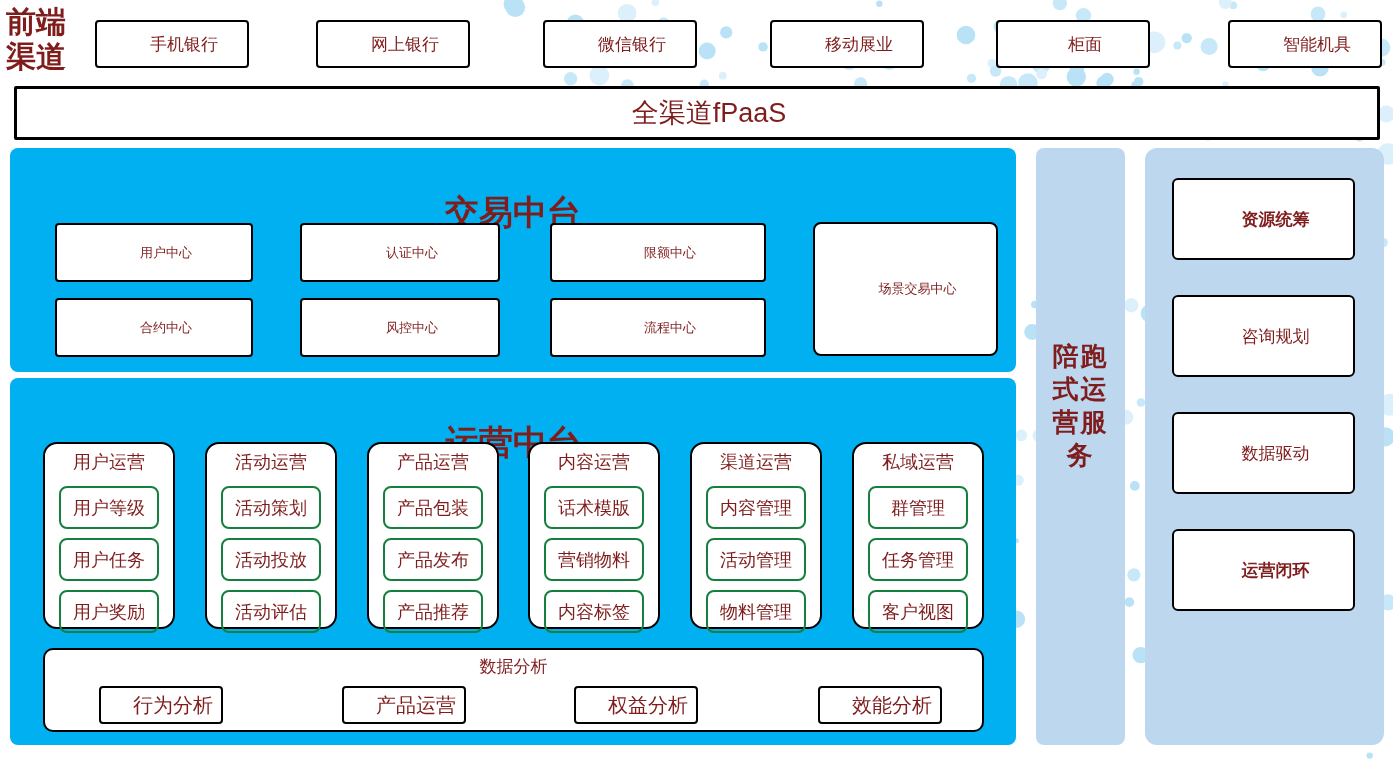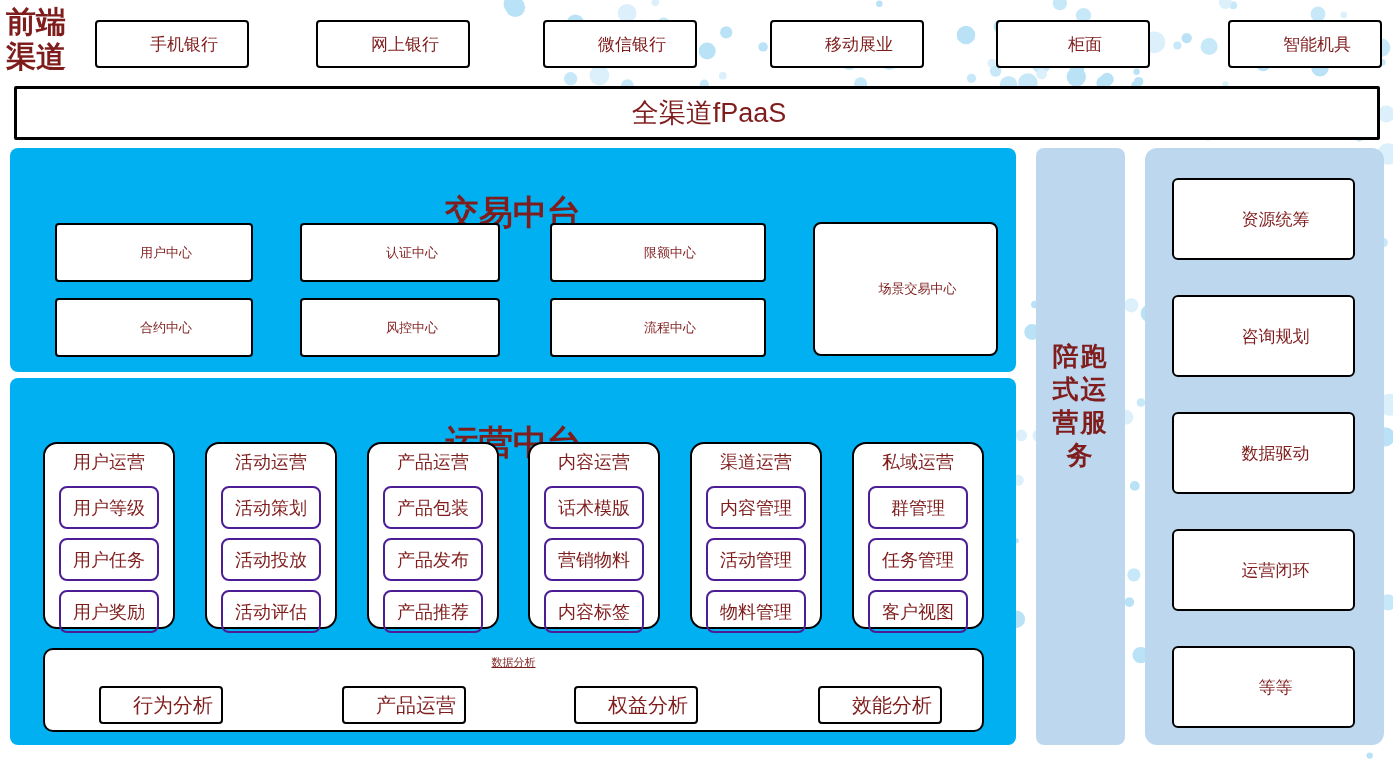--- a/index.html
+++ b/index.html
@@ -20,36 +20,36 @@
   .trade{left:10px;top:148px;width:1006px;height:224px;}
   .ops{left:10px;top:378px;width:1006px;height:367px;}
   .sec-title{position:absolute;left:0;width:100%;text-align:center;top:10px;
              font-family:"Liberation Serif","DejaVu Serif",serif;font-weight:700;font-size:34px;margin-top:32px;}
   .tbox{position:absolute;height:59px;border-radius:4px;font-size:13px;margin-left:13px;}
   .scene{border-radius:8px;font-family:Liberation Serif, serif;}
 
   .col{position:absolute;top:64px;width:132px;height:187px;background:#fff;border:2px solid #000;
        border-radius:14px;box-sizing:border-box;}
   .col-h{text-align:center;font-size:18px;margin-top:6px;}
-  .col-box{width:100px;height:43px;margin:9px auto 0;border:2px solid #4c1d95;border-radius:8px;
+  .col-box{width:100px;height:43px;margin:9px auto 0;border:2px solid #15803d;border-radius:8px;
            display:flex;align-items:center;justify-content:center;font-size:18px;box-sizing:border-box;}
   .col-box.first{margin-top:12px;}
 
   .analysis{position:absolute;left:33px;top:270px;width:941px;height:84px;background:#fff;
             border:2px solid #000;border-radius:10px;box-sizing:border-box;}
-  .analysis-title{text-align:center;font-size:11px;margin-top:5px;text-decoration:underline;}
+  .analysis-title{text-align:center;font-size:17px;margin-top:5px;}
   .abox{position:absolute;top:36px;width:124px;height:38px;font-size:20px;border-radius:4px;}
 
   .sidebar{left:1036px;top:148px;width:89px;height:597px;background:var(--panel);border-radius:8px;}
   .sidebar-text{position:absolute;top:192px;left:0;right:0;margin:auto;width:62px;
                 font-size:26px;font-weight:600;line-height:33px;text-align:center;letter-spacing:2px;}
 
   .right-panel{left:1145px;top:148px;width:239px;height:597px;background:var(--panel);border-radius:12px;}
   .sbox{position:absolute;left:27px;width:183px;height:82px;border-radius:6px;font-size:17px;}
-  .bold{font-weight:400;}
+  .bold{font-weight:700;}
 </style>
 </head>
 <body>
 
 <div class="canvas">
 
   <svg id="dots" class="dots" width="1393" height="759">
       <circle cx="515.3" cy="7.2" r="9.8" fill="#b9e2f6"></circle>
       <circle cx="963.9" cy="36.1" r="6.0" fill="#dbf0fb"></circle>
       <circle cx="991.9" cy="63.3" r="4.4" fill="#dbf0fb"></circle>
@@ -319,16 +319,15 @@
 
   <div class="layer sidebar">
     <div class="sidebar-text">陪跑式运营服务</div>
   </div>
 
   <div class="layer right-panel">
     <div id="sbox-0" class="wbox sbox bold" style="top:30px">资源统筹</div>
     <div id="sbox-1" class="wbox sbox" style="top:147px">咨询规划</div>
     <div id="sbox-2" class="wbox sbox" style="top:264px">数据驱动</div>
     <div id="sbox-3" class="wbox sbox bold" style="top:381px">运营闭环</div>
-    <div id="sbox-4" class="wbox sbox" style="top:498px">等等</div>
   </div>
 
 </div>
 
 </body></html>

